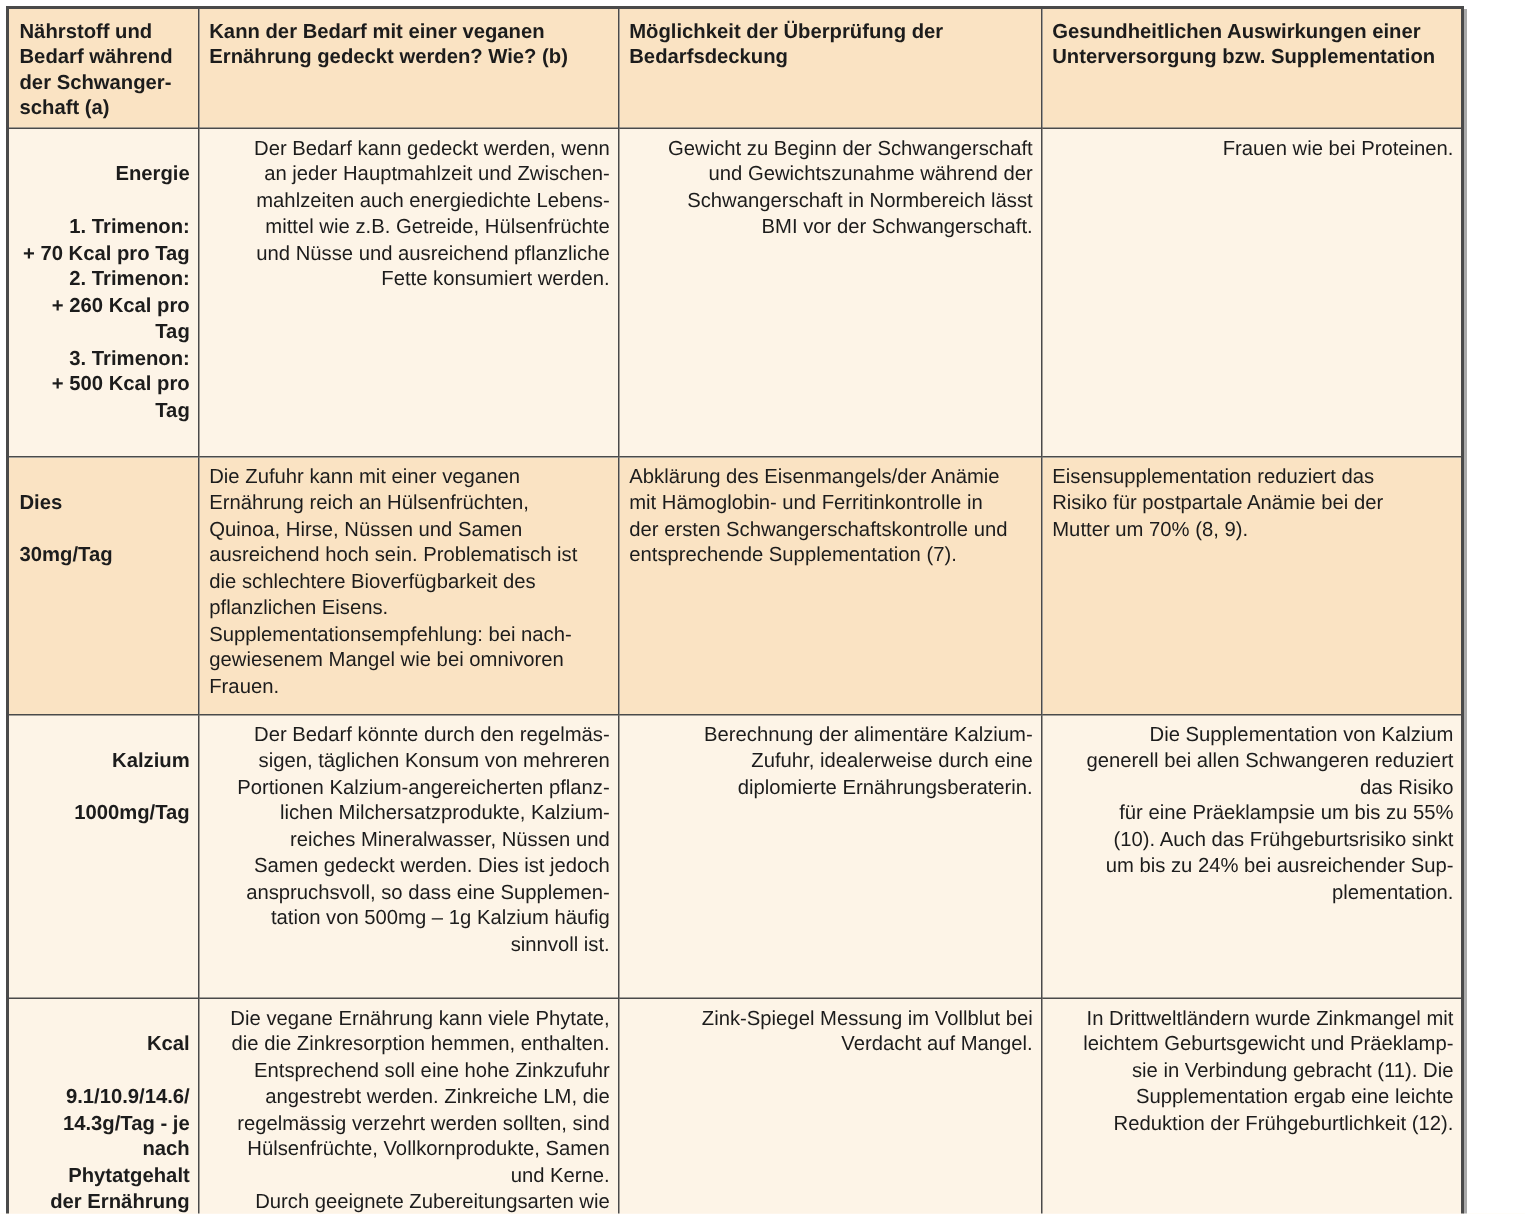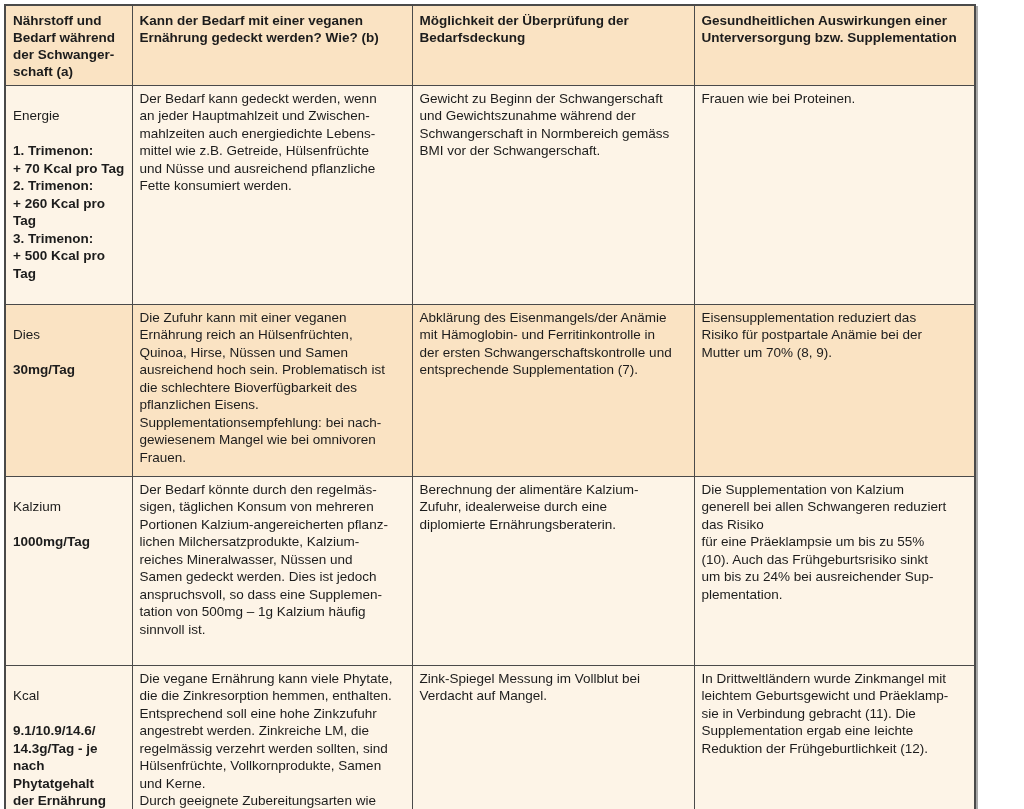--- a/index.html
+++ b/index.html
@@ -46,22 +46,22 @@
     line-height: 17.5px;
     white-space: pre-line;
     overflow: hidden;
   }
   th {
     font-weight: bold;
     line-height: 17px;
     padding-top: 6px;
   }
   tr.shaded > th, tr.shaded > td { background: var(--shaded-row-bg); }
-  tr.plain  > th, tr.plain  > td { background: var(--plain-row-bg); }
-  .nutrient-name { font-weight: normal; white-space: pre-line; }
+  tr.plain  > th, tr.plain  > td { background: var(--plain-row-bg); text-align: right; }
+  .nutrient-name { font-weight: bold; white-space: pre-line; }
   .nutrient-detail { font-weight: bold; white-space: pre-line; }
 </style>
 </head>
 <body>
 
 <div class="page">
   <table class="nutrient-table">
     <colgroup>
       <col class="c1">
         <col class="c2">
@@ -93,21 +93,21 @@
 + 500 Kcal pro Tag</div>
         </td>
         <td>Der Bedarf kann gedeckt werden, wenn
 an jeder Hauptmahlzeit und Zwischen-
 mahlzeiten auch energiedichte Lebens-
 mittel wie z.B. Getreide, Hülsenfrüchte
 und Nüsse und ausreichend pflanzliche
 Fette konsumiert werden.</td>
         <td>Gewicht zu Beginn der Schwangerschaft
 und Gewichtszunahme während der
-Schwangerschaft in Normbereich gemäss
+Schwangerschaft in Normbereich lässt
 BMI vor der Schwangerschaft.</td>
         <td>Frauen wie bei Proteinen.</td>
       </tr>
 
       <tr class="shaded" style="height:172px;">
         <td>
           <div class="nutrient-name">Dies</div>
           <div class="nutrient-detail">30mg/Tag</div>
         </td>
         <td>Die Zufuhr kann mit einer veganen

